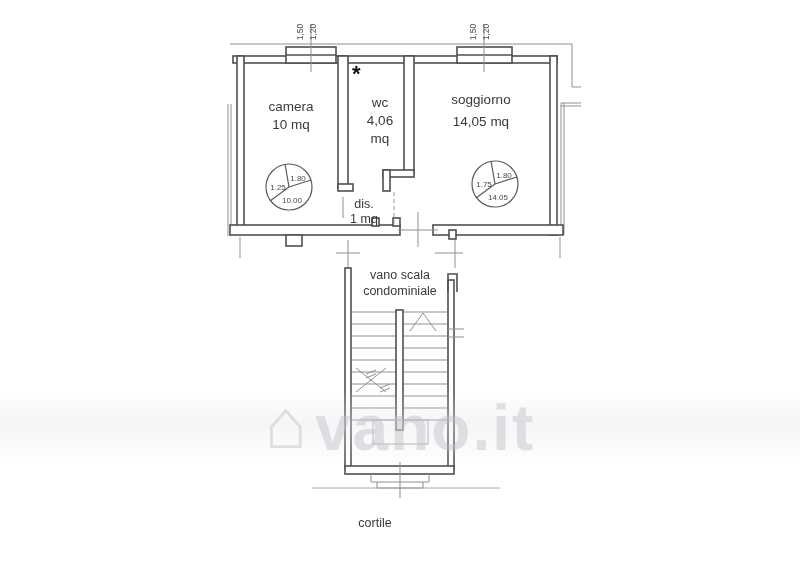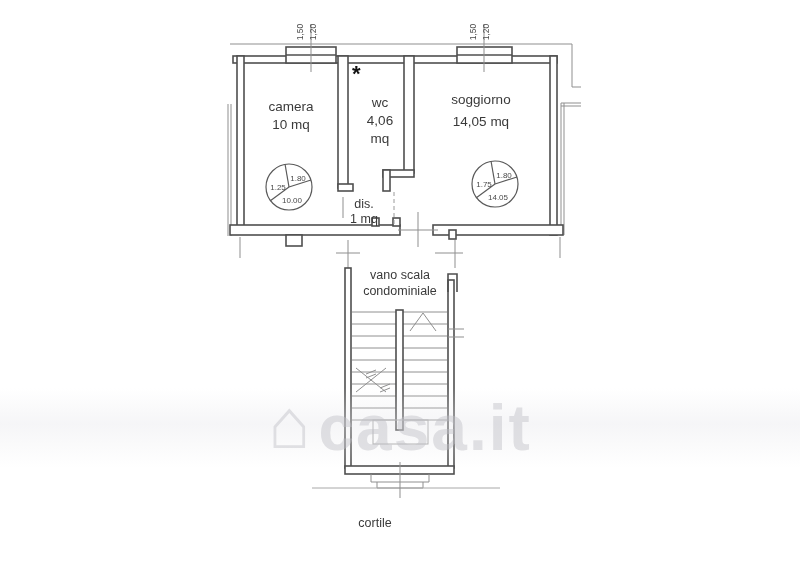--- a/index.html
+++ b/index.html
@@ -197,15 +197,15 @@
     <line class="circ" x1="495" y1="184" x2="517" y2="177"></line>
     <text class="smalldim tc" x="484" y="187">1.75</text>
     <text class="smalldim tc" x="504" y="178">1.80</text>
     <text class="smalldim tc" x="498" y="200">14.05</text>
   </g>
 
 </svg>
 
   <div class="watermark">
     <span class="house">⌂</span>
-    <span>casa.it</span>
+    <span>vano.it</span>
   </div>
 </div>
 
 </body></html>

